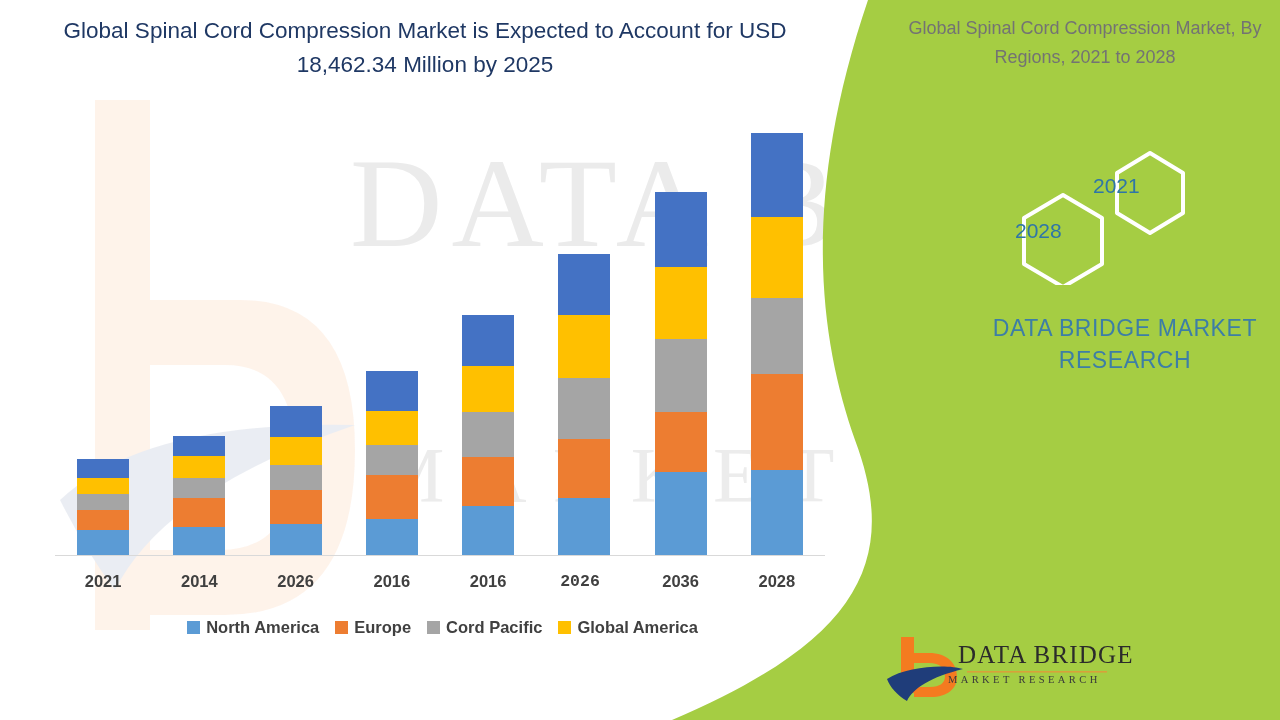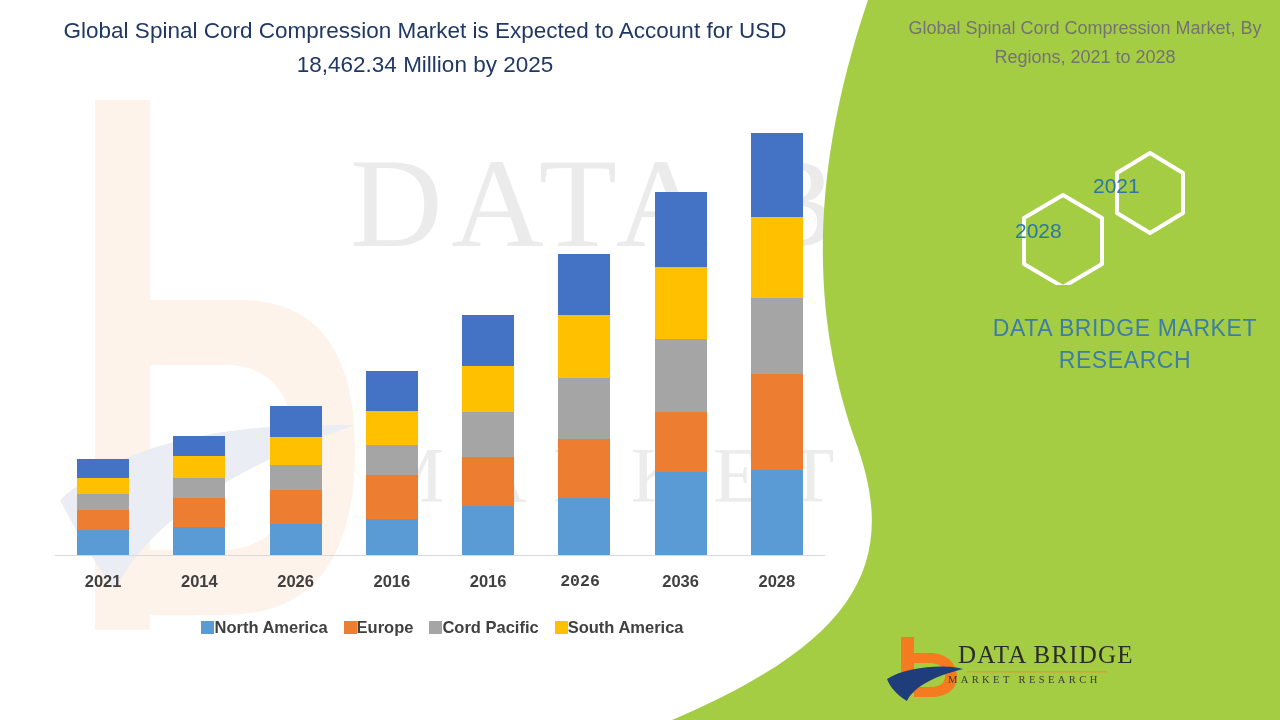--- a/index.html
+++ b/index.html
@@ -162,21 +162,21 @@
   
   .legend {
     position: absolute;
     left: 55px; top: 618px;
     width: 775px;
     display: flex;
     justify-content: center;
     align-items: center;
     gap: 16px;
   }
-  .legend-item { display: flex; align-items: center; }
+  .legend-item { display: flex; align-items: center; gap: 6px; }
   .legend-swatch { width: 13px; height: 13px; display: inline-block; }
   .legend-label {
     font-size: 16.5px;
     font-weight: bold;
     color: #404040;
     white-space: nowrap;
   }
 </style>
 </head>
 <body>
@@ -306,17 +306,17 @@
       <div class="legend-item">
         <span class="legend-swatch" style="background: rgb(237, 125, 49);"></span>
         <span class="legend-label">Europe</span>
       </div>
       <div class="legend-item">
         <span class="legend-swatch" style="background: rgb(165, 165, 165);"></span>
         <span class="legend-label">Cord Pacific</span>
       </div>
       <div class="legend-item">
         <span class="legend-swatch" style="background: rgb(255, 192, 0);"></span>
-        <span class="legend-label">South America</span>
+        <span class="legend-label">Global America</span>
       </div>
     </div>
 
 </div>
 
 </body></html>

